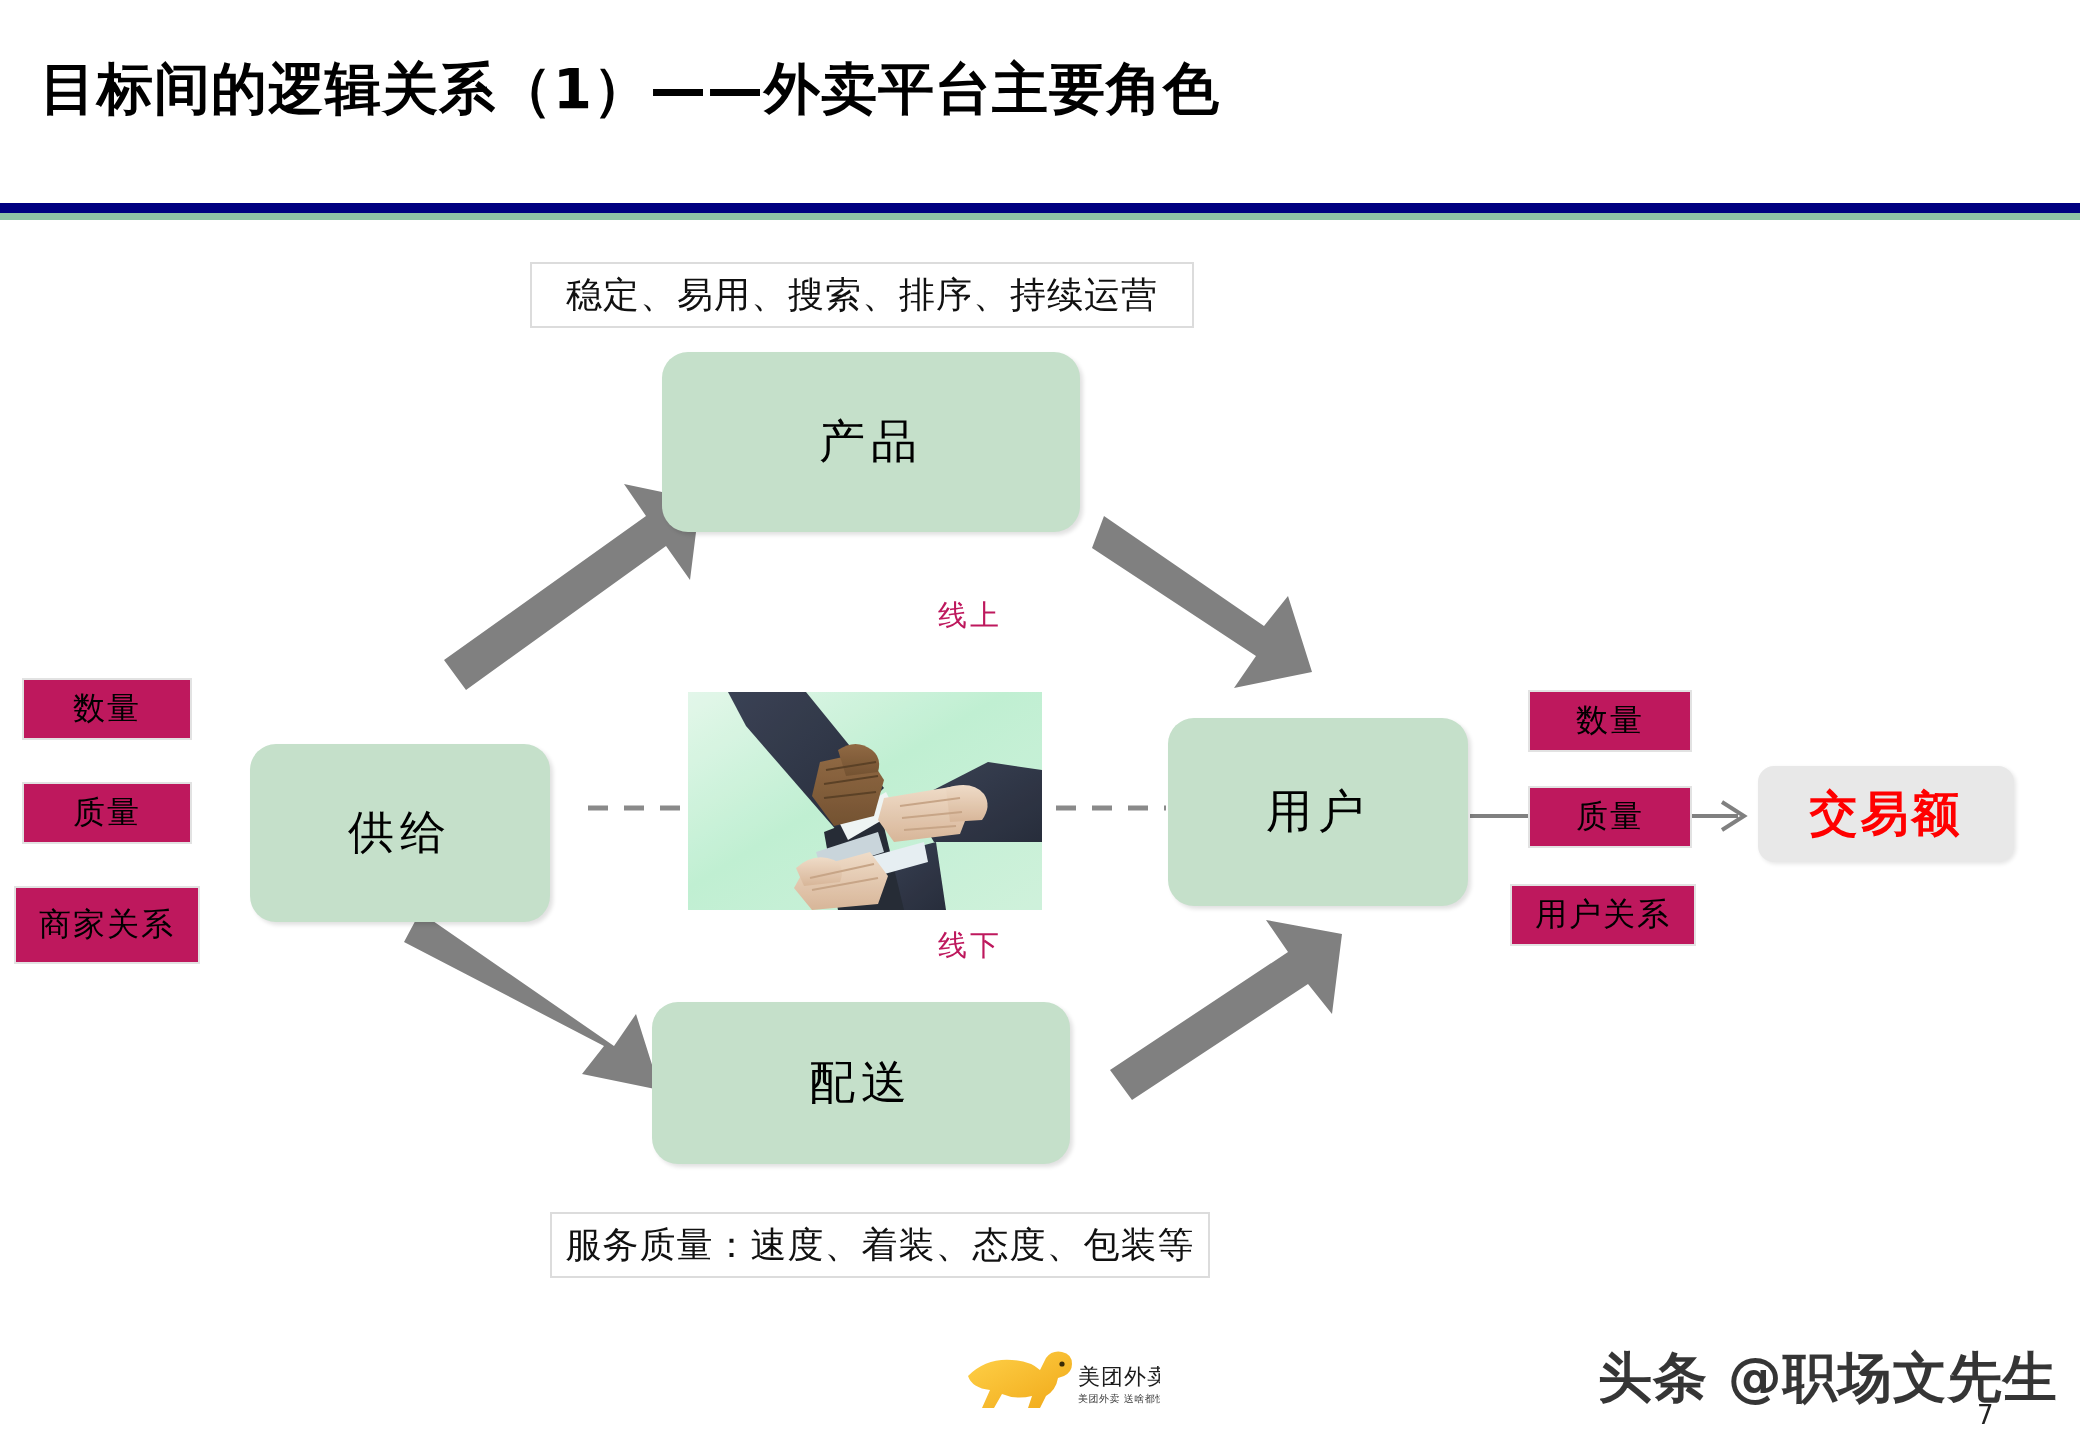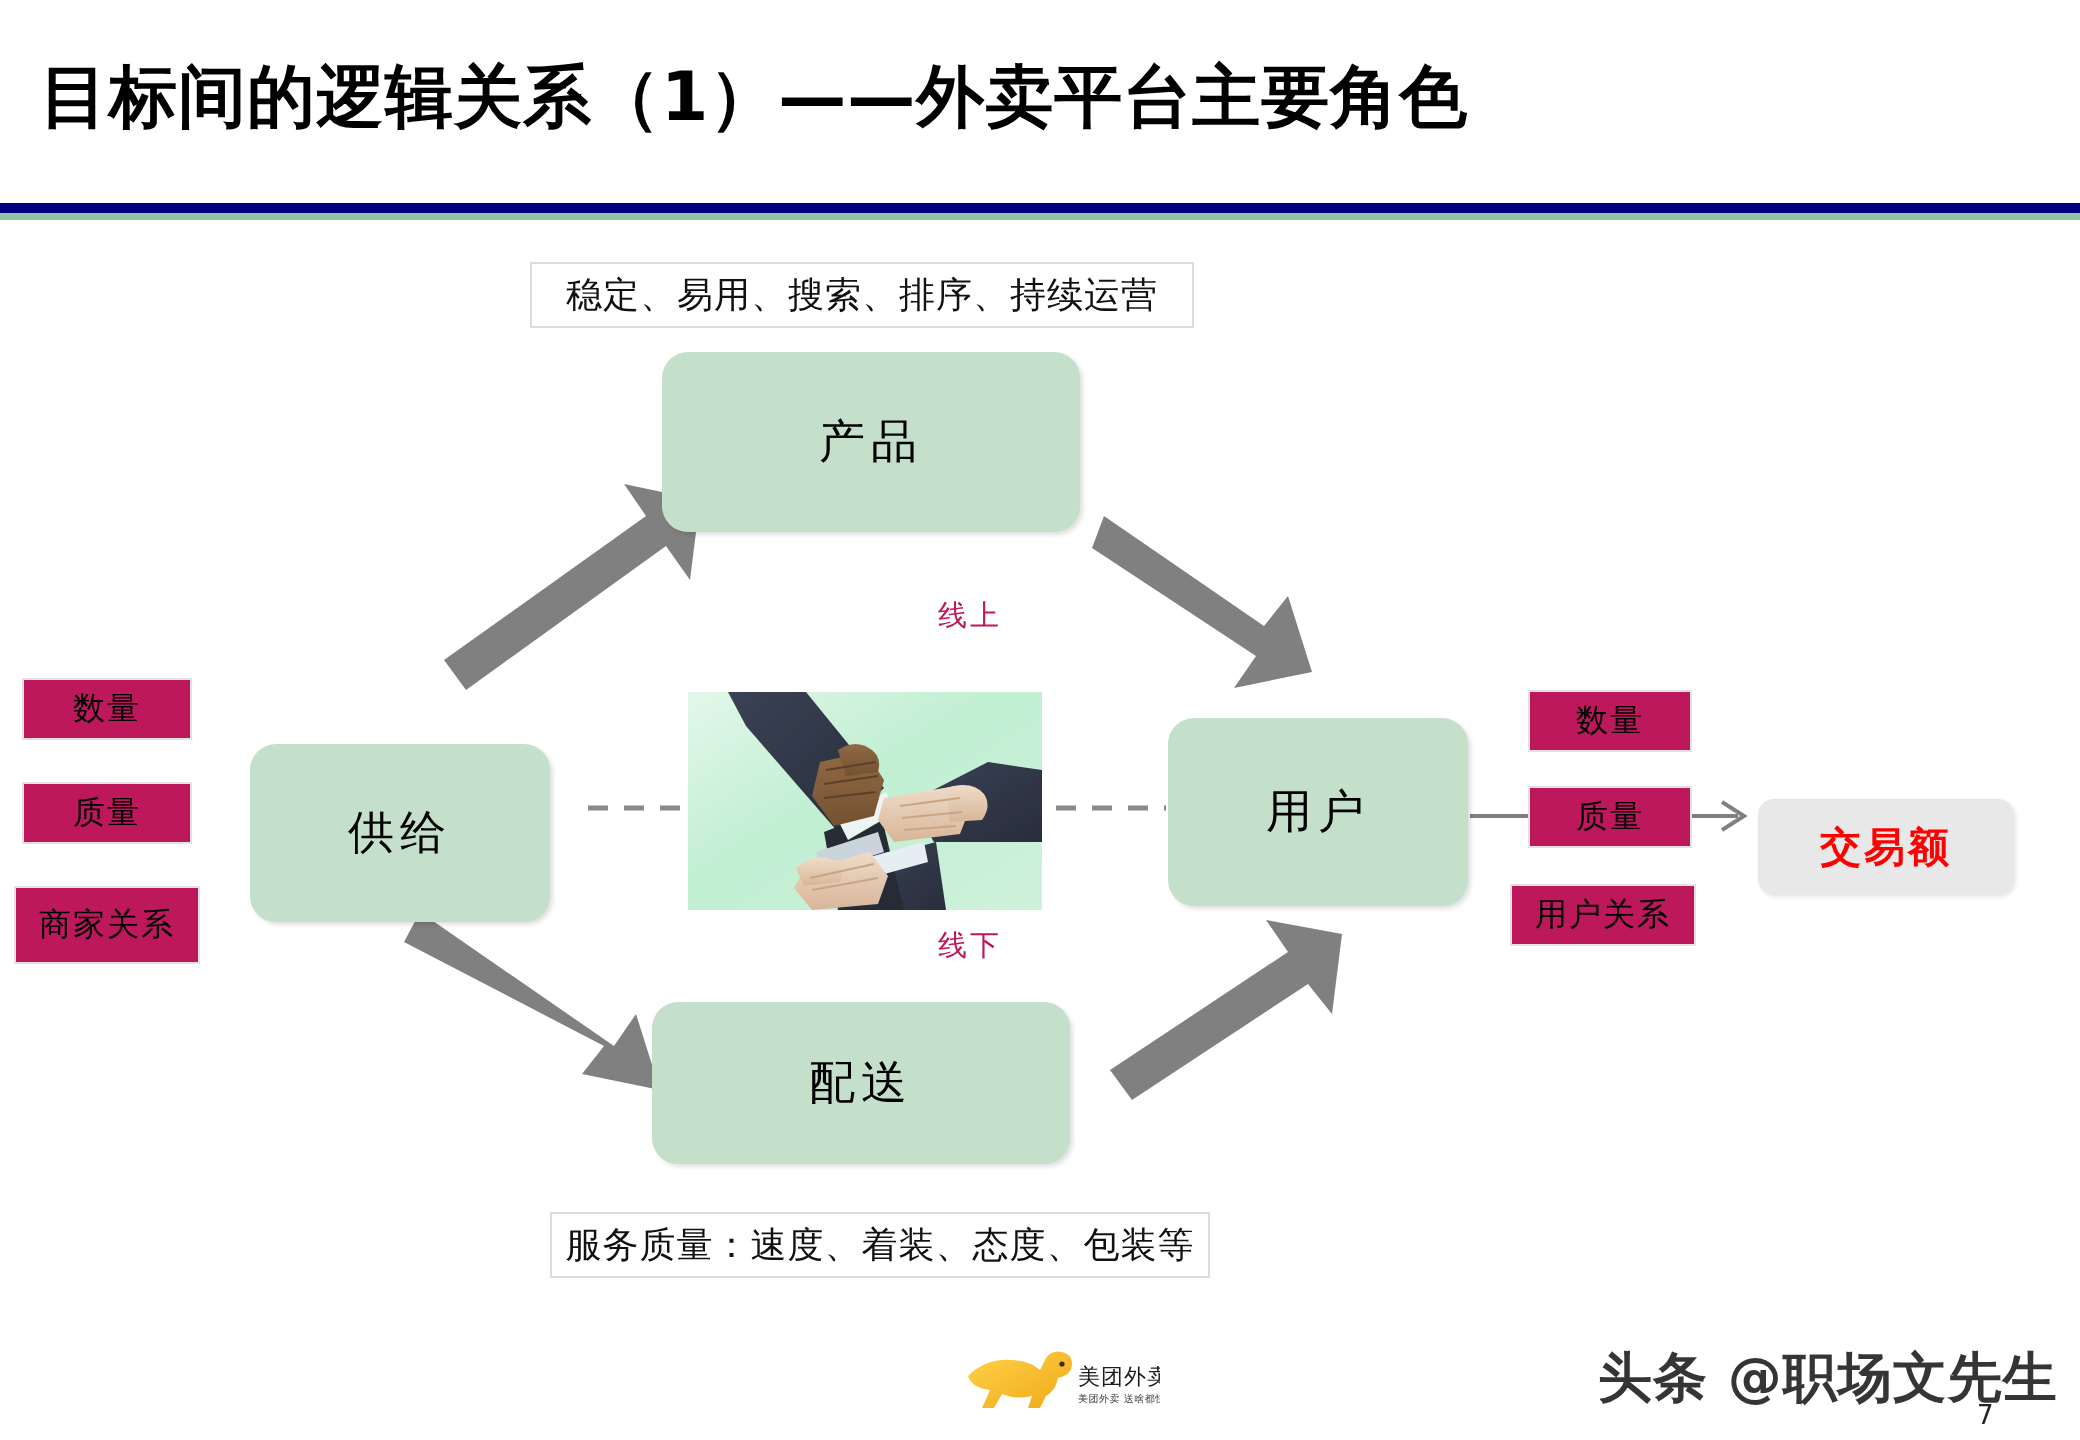--- a/index.html
+++ b/index.html
@@ -14,21 +14,21 @@
     overflow: hidden;
     font-family: "DejaVu Sans", "Liberation Sans", sans-serif;
     color: #000000;
   }
 
   
   .slide-title {
     position: absolute;
     left: 40px;
     top: 52px;
-    font-size: 68px;
+    font-size: 56px;
     font-weight: bold;
     letter-spacing: 1px;
     white-space: nowrap;
     color: #000000;
   }
 
   .divider-navy {
     position: absolute;
     left: 0;
     top: 203px;
@@ -93,26 +93,25 @@
     text-align: right;
   }
 
   .result-box {
     position: absolute;
     background: #E8E8E8;
     border-radius: 16px;
     display: flex;
     align-items: center;
     justify-content: center;
-    font-size: 41px;
+    font-size: 48px;
     font-weight: bold;
     letter-spacing: 3px;
     color: #FF0000;
     box-shadow: 2px 2px 4px rgba(0,0,0,0.10);
-    margin-top: 33px;
   }
 
   
   .center-photo {
     position: absolute;
     left: 688px;
     top: 692px;
     width: 354px;
     height: 218px;
     overflow: hidden;

